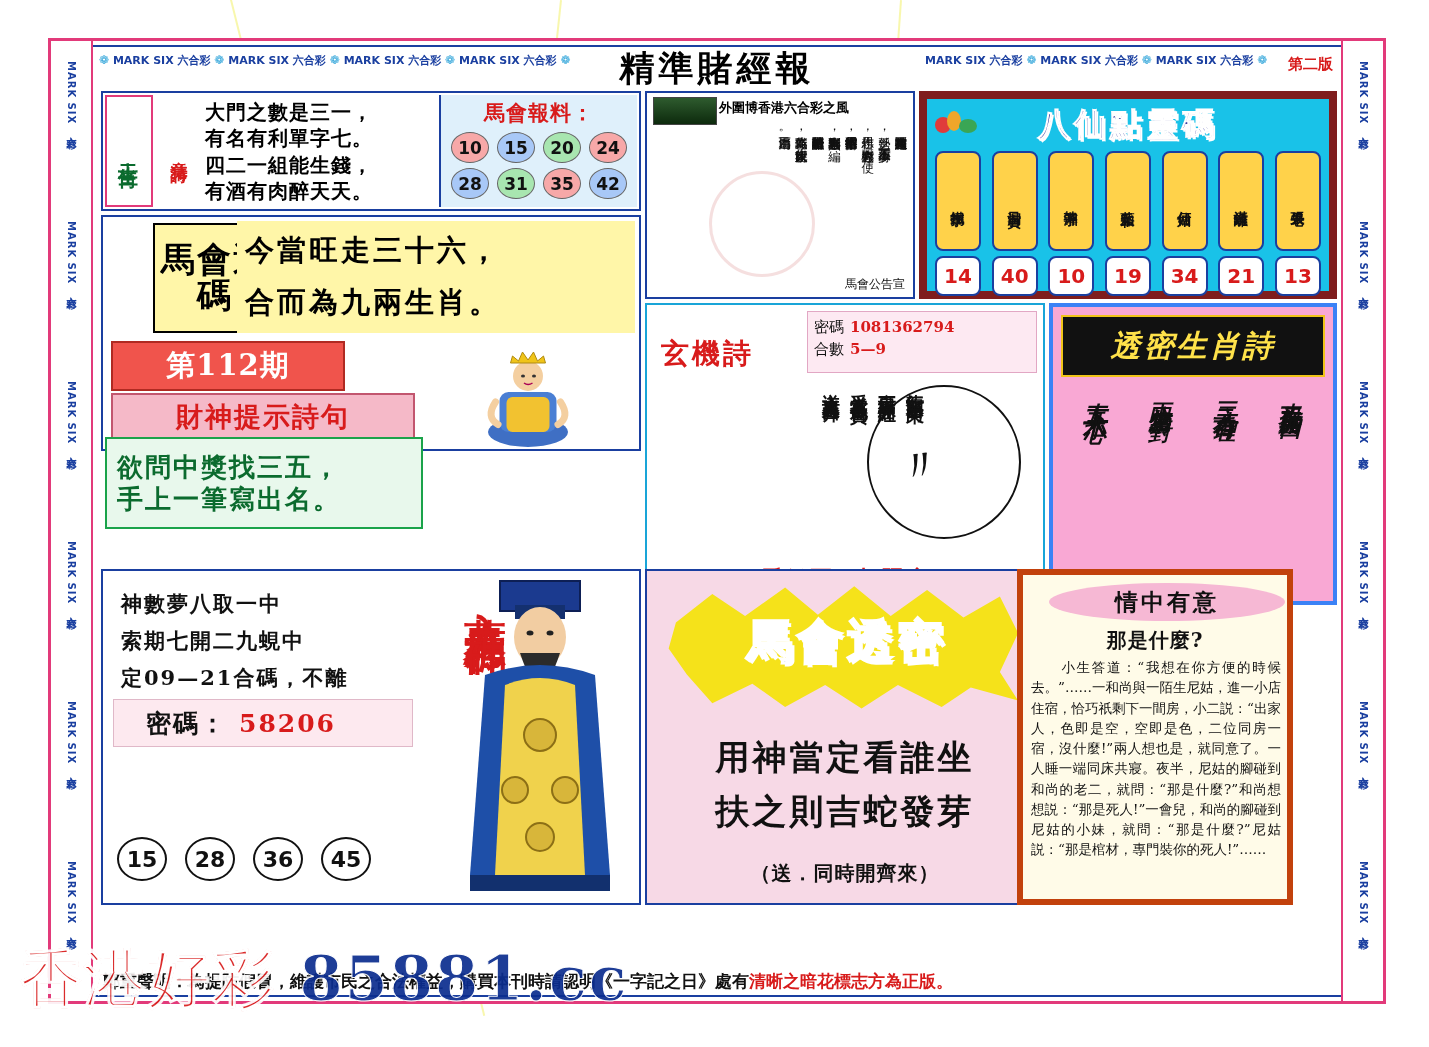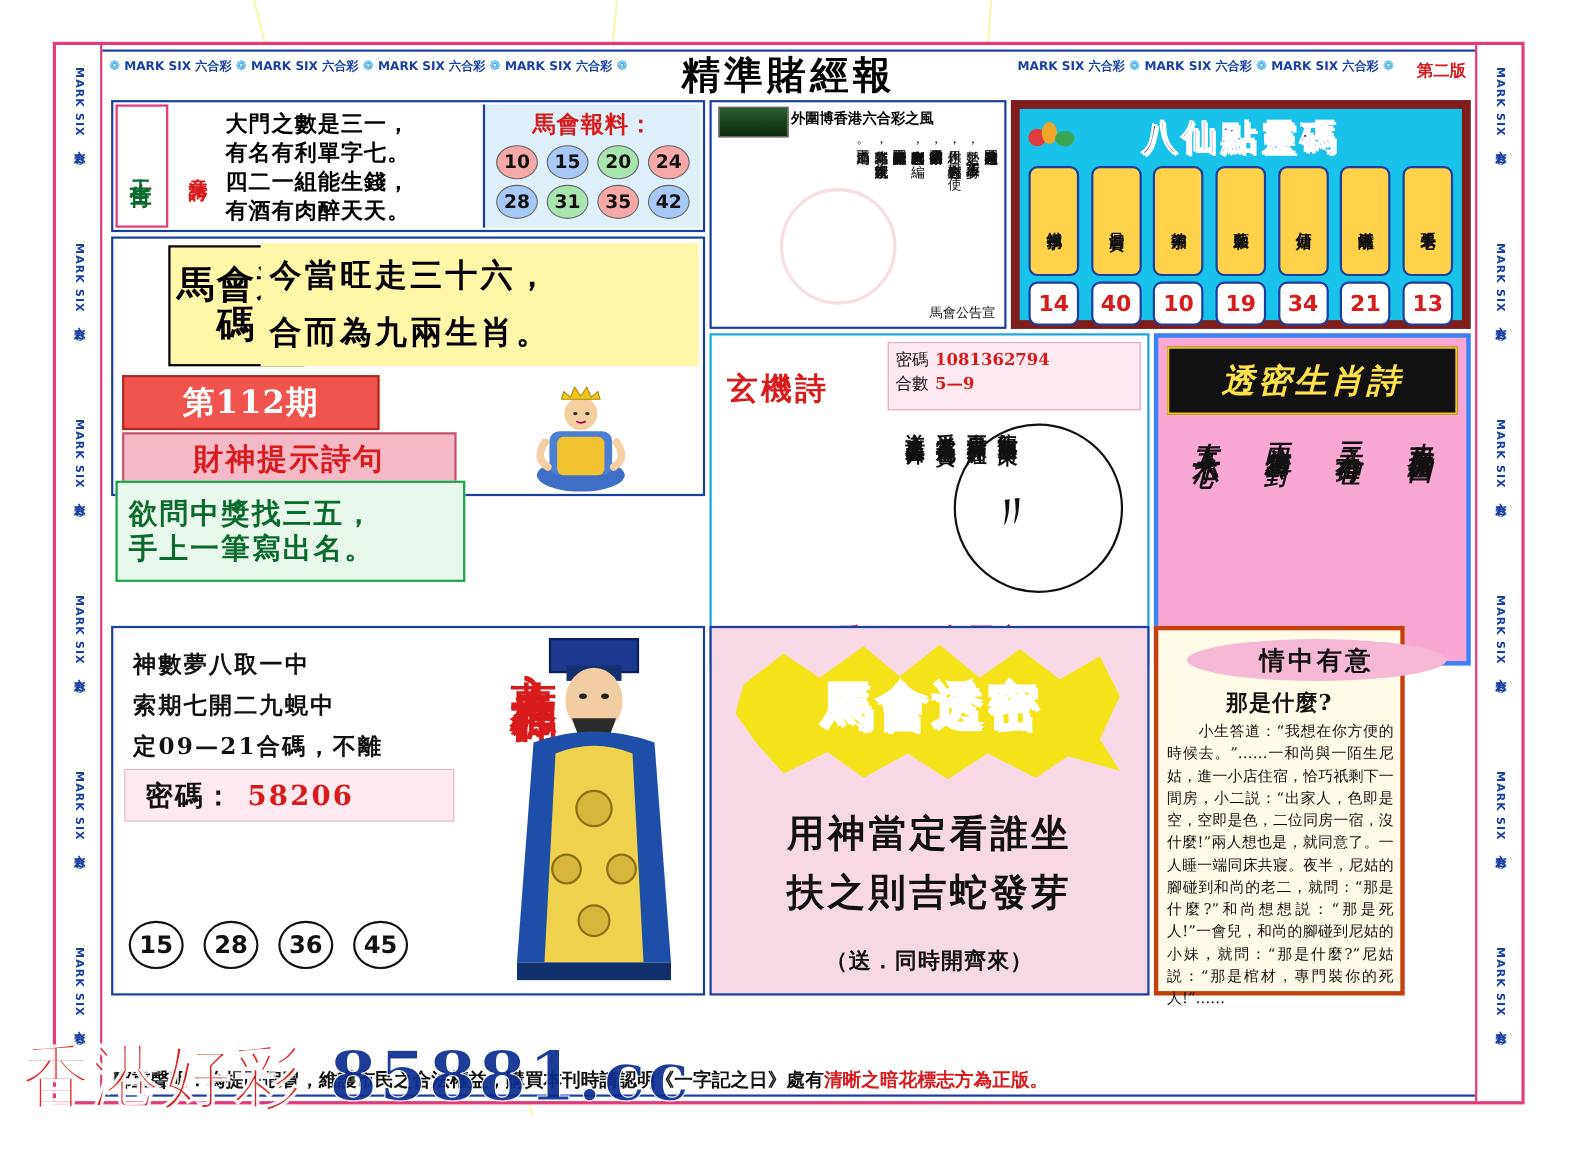--- a/index.html
+++ b/index.html
@@ -97,38 +97,38 @@
   .b-toumi{left:952px;top:218px;width:288px;height:302px;border:4px solid #3b82f6;background:#f9a8d4;font-style:italic;}
   .tm-banner{position:absolute;left:8px;top:8px;right:8px;height:58px;background:#111;border:2px solid #f0c419;display:flex;align-items:center;justify-content:center;}
   .tm-banner span{font-size:30px;font-weight:bold;color:#ffe24a;font-family:"DejaVu Serif",serif;letter-spacing:3px;}
   .tm-cols{position:absolute;left:10px;right:10px;top:78px;bottom:8px;display:flex;flex-direction:row-reverse;justify-content:space-around;}
   .tm-cols div{writing-mode:vertical-rl;font-size:22px;font-weight:bold;color:#111;font-family:"DejaVu Serif",serif;letter-spacing:3px;}
 
   
   .b-shenshu{left:4px;top:484px;width:540px;height:336px;border:2px solid #1a3fa0;background:#fff;}
   .ss-lines{position:absolute;left:18px;top:10px;width:300px;}
   .ss-lines div{font-size:21px;font-weight:bold;color:#111;font-family:"DejaVu Serif",serif;letter-spacing:2px;margin:9px 0;}
-  .ss-code{position:absolute;left:10px;top:128px;width:300px;height:48px;background:#fde9ef;border:1px solid #e0b8c8;display:flex;align-items:center;padding-left:18px;box-sizing:border-box;}
+  .ss-code{position:absolute;left:10px;top:128px;width:300px;height:48px;background:#fde9ef;border:1px solid #e0b8c8;display:flex;align-items:center;padding-left:32px;box-sizing:border-box;}
   .ss-code span{font-size:25px;font-weight:bold;color:#111;font-family:"DejaVu Serif",serif;letter-spacing:2px;}
   .ss-code span.num{color:#d81b1b;margin-left:12px;}
   .ss-nums{position:absolute;left:14px;bottom:22px;display:flex;gap:18px;}
   .ss-ball{width:46px;height:40px;border:2px solid #111;border-radius:50%;display:flex;align-items:center;justify-content:center;font-size:22px;font-weight:bold;color:#111;background:#fff;}
   .ss-vert{position:absolute;right:126px;top:8px;writing-mode:vertical-rl;font-size:42px;font-weight:bold;color:#d81b1b;font-family:"DejaVu Serif",serif;letter-spacing:6px;}
   .ss-god{position:absolute;right:4px;top:4px;width:190px;height:320px;}
 
   
   .b-toumi2{left:548px;top:484px;width:400px;height:336px;border:2px solid #1a3fa0;background:#f7d9e6;}
   .star{position:absolute;left:18px;top:10px;width:364px;height:130px;background:#f5e21a;clip-path:polygon(3% 32%,13% 10%,22% 27%,33% 5%,42% 26%,52% 4%,62% 27%,72% 7%,82% 28%,92% 12%,97% 40%,92% 70%,97% 92%,84% 82%,76% 97%,64% 80%,54% 98%,44% 80%,33% 97%,24% 79%,13% 94%,6% 72%,1% 52%);}
   .star-text{position:absolute;left:18px;top:40px;width:364px;text-align:center;font-size:46px;font-weight:bold;color:#1a3fa0;font-family:"DejaVu Serif",serif;letter-spacing:4px;-webkit-text-stroke:2px #fff;text-shadow:3px 3px 0 #fff;}
   .tm2-lines{position:absolute;left:12px;top:156px;right:12px;}
   .tm2-lines div{font-size:34px;font-weight:bold;color:#111;font-family:"DejaVu Serif",serif;letter-spacing:3px;text-align:center;margin:8px 0;}
   .tm2-foot{position:absolute;left:0;right:0;bottom:16px;text-align:center;font-size:20px;font-weight:bold;color:#111;font-family:"DejaVu Serif",serif;letter-spacing:1px;}
 
   
-  .b-qing{left:952px;top:484px;width:228px;height:336px;border:4px solid #c2410c;background:#fffbe8;}
+  .b-qing{left:920px;top:484px;width:276px;height:336px;border:6px solid #c2410c;background:#fffbe8;}
   .q-oval{position:absolute;left:26px;top:8px;width:236px;height:38px;background:#f6b8d4;border-radius:50%;display:flex;align-items:center;justify-content:center;}
   .q-oval span{font-size:23px;font-weight:bold;color:#111;font-family:"DejaVu Serif",serif;letter-spacing:3px;}
   .q-sub{position:absolute;left:0;right:0;top:52px;text-align:center;font-size:20px;font-weight:bold;color:#111;font-family:"DejaVu Serif",serif;letter-spacing:1px;}
   .q-body{position:absolute;left:8px;right:6px;top:82px;bottom:4px;font-size:13.5px;line-height:1.5;color:#111;font-family:"DejaVu Serif",serif;text-align:justify;}
 
   
   .statement{position:absolute;left:52px;right:48px;bottom:8px;font-size:17px;font-weight:bold;color:#111;font-family:"DejaVu Serif",serif;letter-spacing:0px;white-space:nowrap;}
   .statement .red{color:#d81b1b;}
 
   

